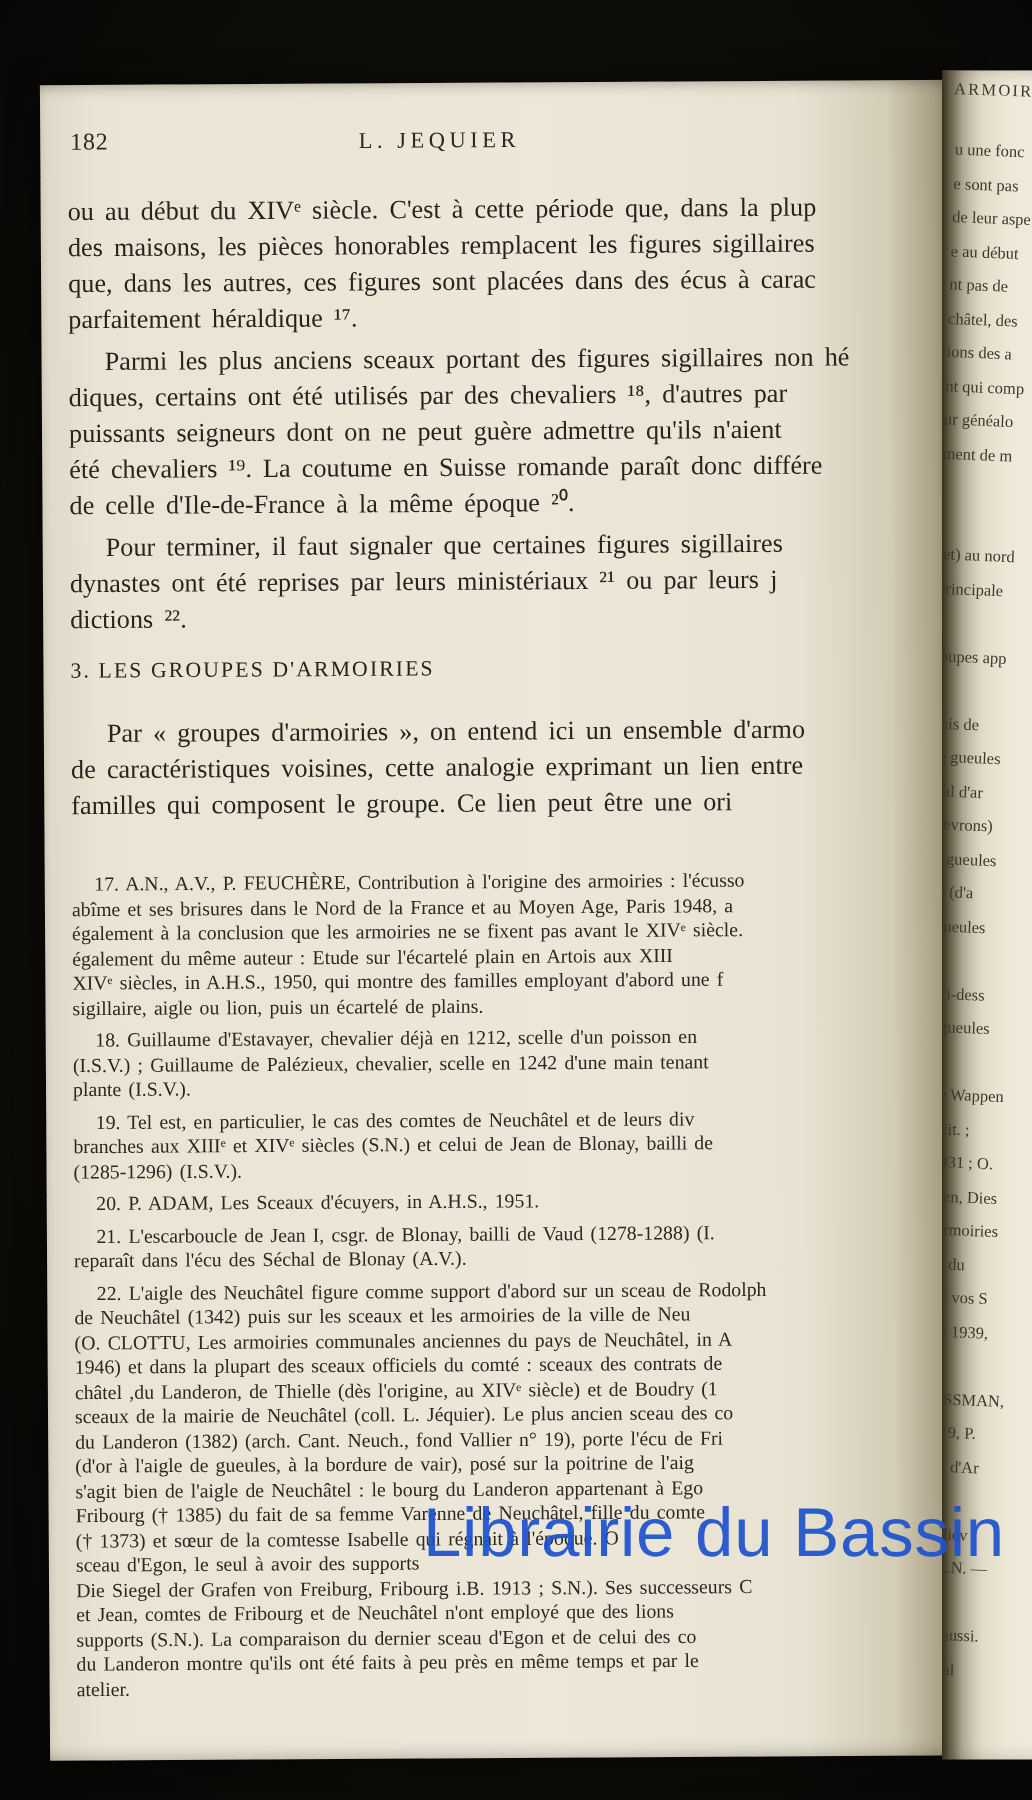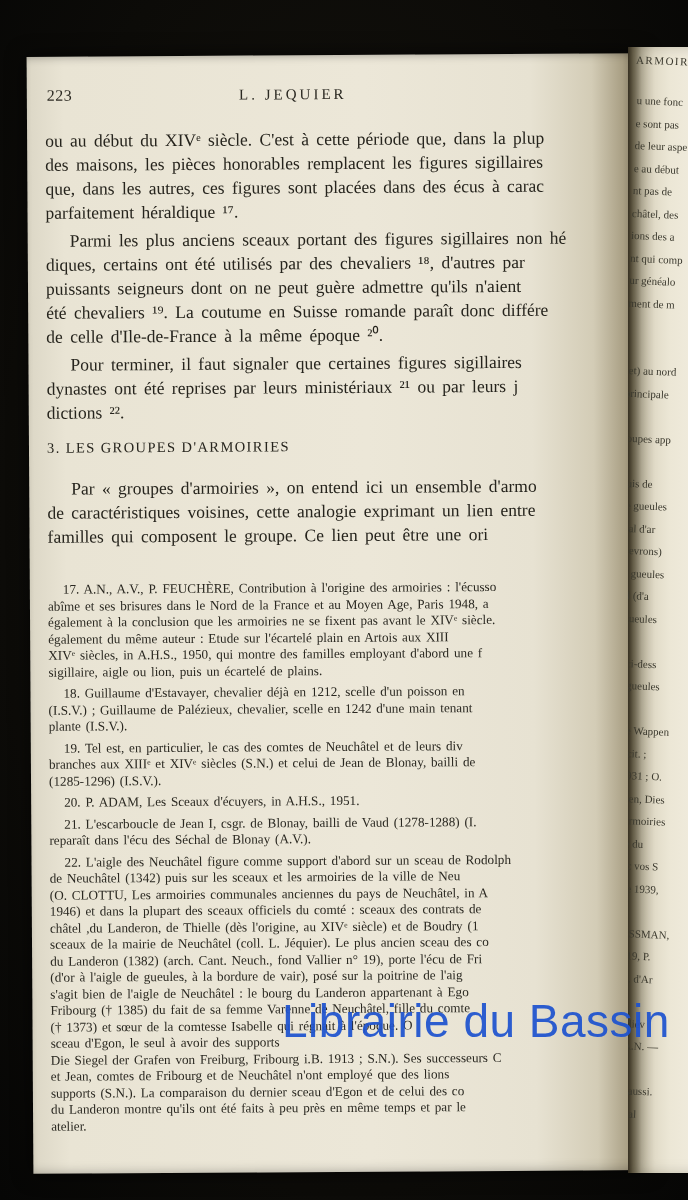--- a/index.html
+++ b/index.html
@@ -95,21 +95,21 @@
     white-space: nowrap; letter-spacing: 0.5px;
   }
 </style>
 </head>
 <body>
 
 <div class="photo">
 
   <div class="page-main">
     <div class="running-head">
-      <span class="page-number">223</span>
+      <span class="page-number">182</span>
       <span class="running-title">L. JEQUIER</span>
     </div>
 
     <div class="text-block">
       <div class="para">
           <div>ou au début du XIVᵉ siècle. C'est à cette période que, dans la plup</div>
           <div>des maisons, les pièces honorables remplacent les figures sigillaires</div>
           <div>que, dans les autres, ces figures sont placées dans des écus à carac</div>
           <div>parfaitement héraldique ¹⁷.</div>
         </div>

